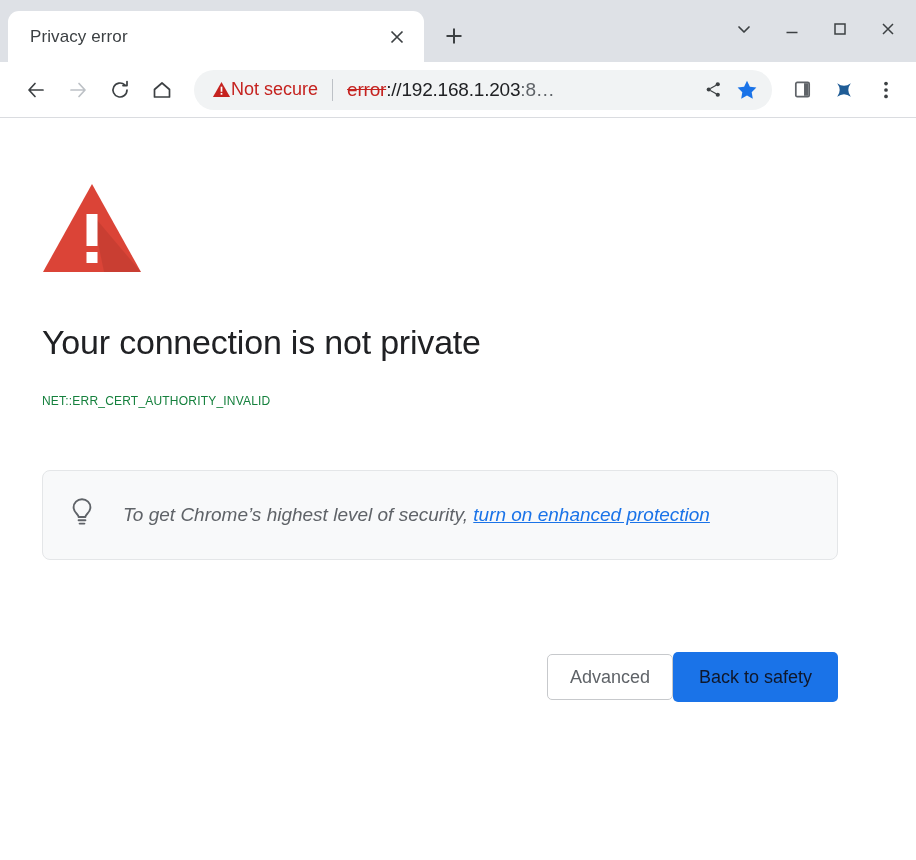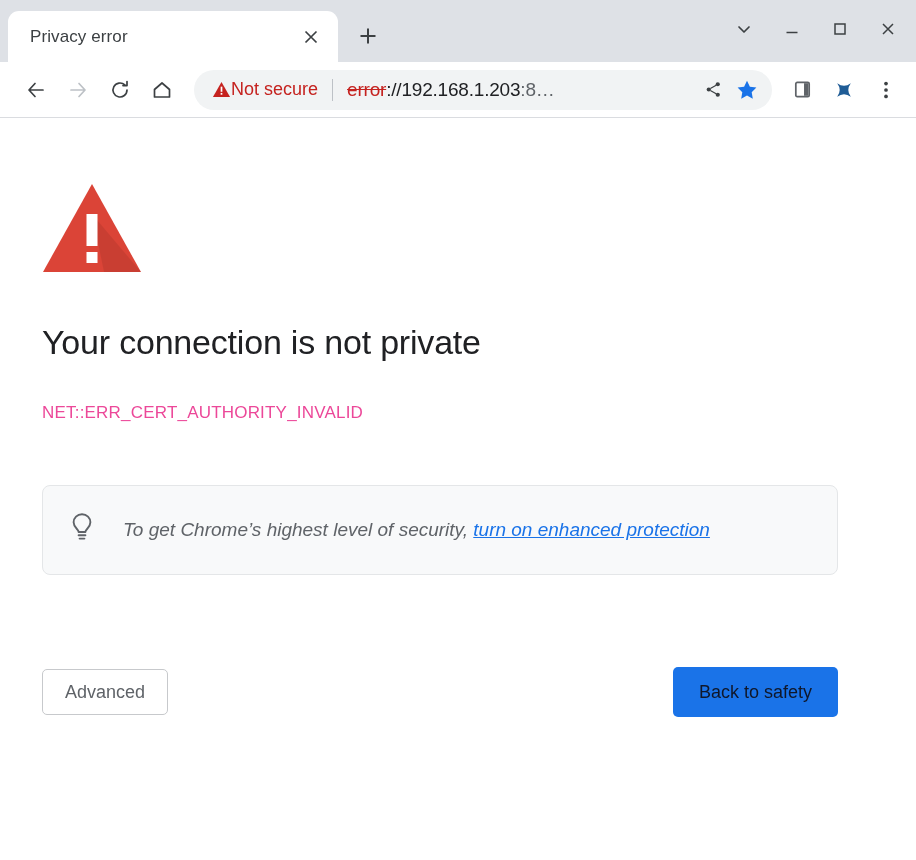--- a/index.html
+++ b/index.html
@@ -28,21 +28,21 @@
   .tabstrip {
     height: 62px;
     display: flex;
     align-items: flex-end;
     padding-left: 8px;
     position: relative;
     flex: 0 0 auto;
   }
 
   .tab {
-    width: 330px;
+    width: 416px;
     height: 51px;
     background: #ffffff;
     border-radius: 11px 11px 0 0;
     display: flex;
     align-items: center;
     padding: 0 12px 0 22px;
     position: relative;
   }
 
   .tab-title {
@@ -217,24 +217,24 @@
   }
 
   p.body b { color: #3c4043; font-weight: 700; }
 
   .learn-more {
     color: #5f6368;
     text-decoration: underline;
   }
 
   .errcode {
-    font-size: 17px;
-    color: #ec4899;
+    font-size: 12px;
+    color: #15803d;
     letter-spacing: .2px;
-    margin-top: 40px;
+    margin-top: 31px;
   }
 
   .callout {
     margin-top: 62px;
     border: 1px solid #e4e6e8;
     background: #f8f9fa;
     border-radius: 8px;
     padding: 26px 24px 26px 26px;
     display: flex;
     gap: 28px;
@@ -251,23 +251,22 @@
 
   .callout-text a {
     color: #1a73e8;
     text-decoration: underline;
   }
 
   .actions {
     margin-top: 92px;
     display: flex;
     align-items: center;
-    justify-content: space-between;
+    justify-content: flex-end;
     max-width: 834px;
-    gap: 9px;
   }
 
   .btn-advanced {
     border: 1px solid #c7c9cc;
     background: #ffffff;
     border-radius: 5px;
     color: #5f6368;
     font-size: 18px;
     font-family: inherit;
     padding: 13px 22px;

